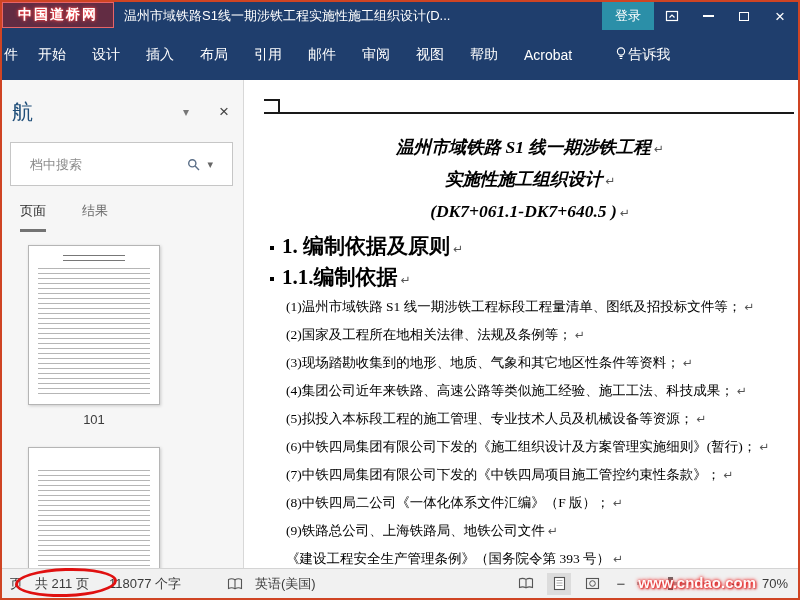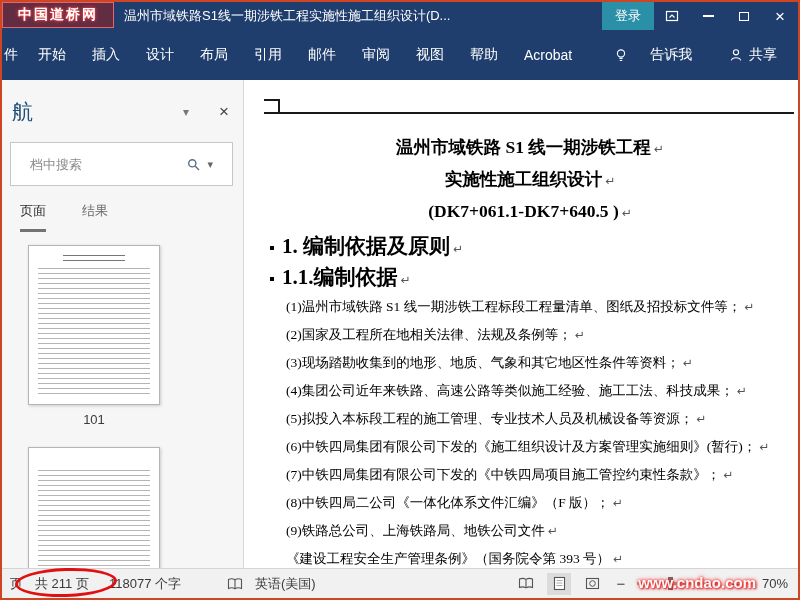--- a/index.html
+++ b/index.html
@@ -25,21 +25,21 @@
   .tb-btn:first-of-type { margin-left:14px; }
   .min-glyph { display:inline-block; width:11px; border-top:2px solid #fff; }
   .max-glyph { display:inline-block; width:10px; height:9px; border:1.5px solid #fff; }
   .close-glyph { font-size:17px; line-height:1; }
 
   
   .ribbon-tabs { height:50px; background:#1f3e6d; color:#fff; display:flex; align-items:center;
                  font-size:14px; flex-shrink:0; }
   .rtab { padding:9px 13px; white-space:nowrap; cursor:pointer; }
   .rtab.partial { padding:9px 7px 9px 2px; }
-  .rtab.tellme { margin-left:16px; display:flex; align-items:center; gap:22px; }
+  .rtab.tellme { margin-left:16px; display:flex; align-items:flex-start; gap:0; }
   .rtab.share { margin-left:auto; margin-right:8px; display:flex; align-items:center; gap:6px; }
 
   
   .main { flex:1; display:flex; min-height:0; }
 
   .navpane { width:242px; background:#f6f6f6; border-right:1px solid #d8d8d8;
              display:flex; flex-direction:column; overflow:hidden; flex-shrink:0; }
   .nav-head { display:flex; align-items:center; padding:18px 14px 0 10px; }
   .nav-title { font-size:21px; color:#1f4e79; }
   .nav-caret { color:#777; margin-left:auto; cursor:pointer; font-size:12px; }
@@ -62,21 +62,21 @@
                background:repeating-linear-gradient(to bottom,#9d9d9d 0 1px,transparent 1px 5px);
                opacity:.75; }
   .thumb-label { width:132px; text-align:center; font-size:13px; color:#3b3b3b; padding:7px 0 11px; }
   .thumb2 { margin-top:9px; }
 
   .docarea { flex:1; background:#fff; position:relative; overflow:hidden; }
   .page-edge-notch { position:absolute; top:19px; left:20px; width:15px; border-top:2px solid #191919; }
   .page-edge-v { position:absolute; top:19px; left:34px; height:14px; border-left:2px solid #191919; }
   .page-edge { position:absolute; top:32px; left:20px; right:4px; border-top:2px solid #191919; }
   .doc-content { padding:52px 8px 0 26px; font-family:"Liberation Serif","DejaVu Serif",serif; color:#000; }
-  .doc-title-line { text-align:center; font-weight:bold; font-size:17.5px; line-height:30px; }
+  .doc-title-line { text-align:center; font-weight:bold; font-size:17.5px; line-height:30px;font-style:italic; }
   .doc-heading { font-size:21px; font-weight:bold; line-height:26px; }
   .doc-heading.h1 { margin-top:5px; }
   .doc-heading.h2 { margin-top:2px; }
   .doc-heading::before { content:""; display:inline-block; width:4px; height:4px; background:#000;
                          margin-right:8px; vertical-align:3px; }
   .para { font-size:13.5px; line-height:27px; padding-left:16px; white-space:nowrap; }
   .doc-title-line::after, .doc-heading::after, .para::after {
       content:"\21B5"; color:#555; font-size:12px; margin-left:3px; font-weight:normal;
       font-family:"DejaVu Sans",sans-serif; }
 
@@ -125,42 +125,35 @@
       <span class="max-glyph"></span>
     </div>
     <div class="tb-btn">
       <span class="close-glyph">×</span>
     </div>
   </div>
 
   <div class="ribbon-tabs">
     <div class="rtab partial">件</div>
     <div class="rtab">开始</div>
+    <div class="rtab">设计</div>
     <div class="rtab">插入</div>
-    <div class="rtab">设计</div>
     <div class="rtab">布局</div>
     <div class="rtab">引用</div>
     <div class="rtab">邮件</div>
     <div class="rtab">审阅</div>
     <div class="rtab">视图</div>
     <div class="rtab">帮助</div>
     <div class="rtab">Acrobat</div>
     <div class="rtab tellme">
       <svg width="14" height="15" viewBox="0 0 14 15">
           <circle cx="7" cy="5.5" r="3.6" fill="none" stroke="#fff" stroke-width="1.1"></circle>
           <path d="M5.4 10.5h3.2M5.8 12.5h2.4" stroke="#fff" stroke-width="1.1"></path>
         </svg>
       <span>告诉我</span>
-    </div>
-    <div class="rtab share">
-      <svg width="14" height="14" viewBox="0 0 14 14">
-          <circle cx="7" cy="4.3" r="2.6" fill="none" stroke="#fff" stroke-width="1.1"></circle>
-          <path d="M2.3 12.3c1-3.4 8.4-3.4 9.4 0" fill="none" stroke="#fff" stroke-width="1.1"></path>
-        </svg>
-      <span>共享</span>
     </div>
   </div>
 
   <div class="main">
 
     <div class="navpane">
       <div class="nav-head">
         <span class="nav-title">航</span>
         <span class="nav-caret">▾</span>
         <span class="nav-close">×</span>

